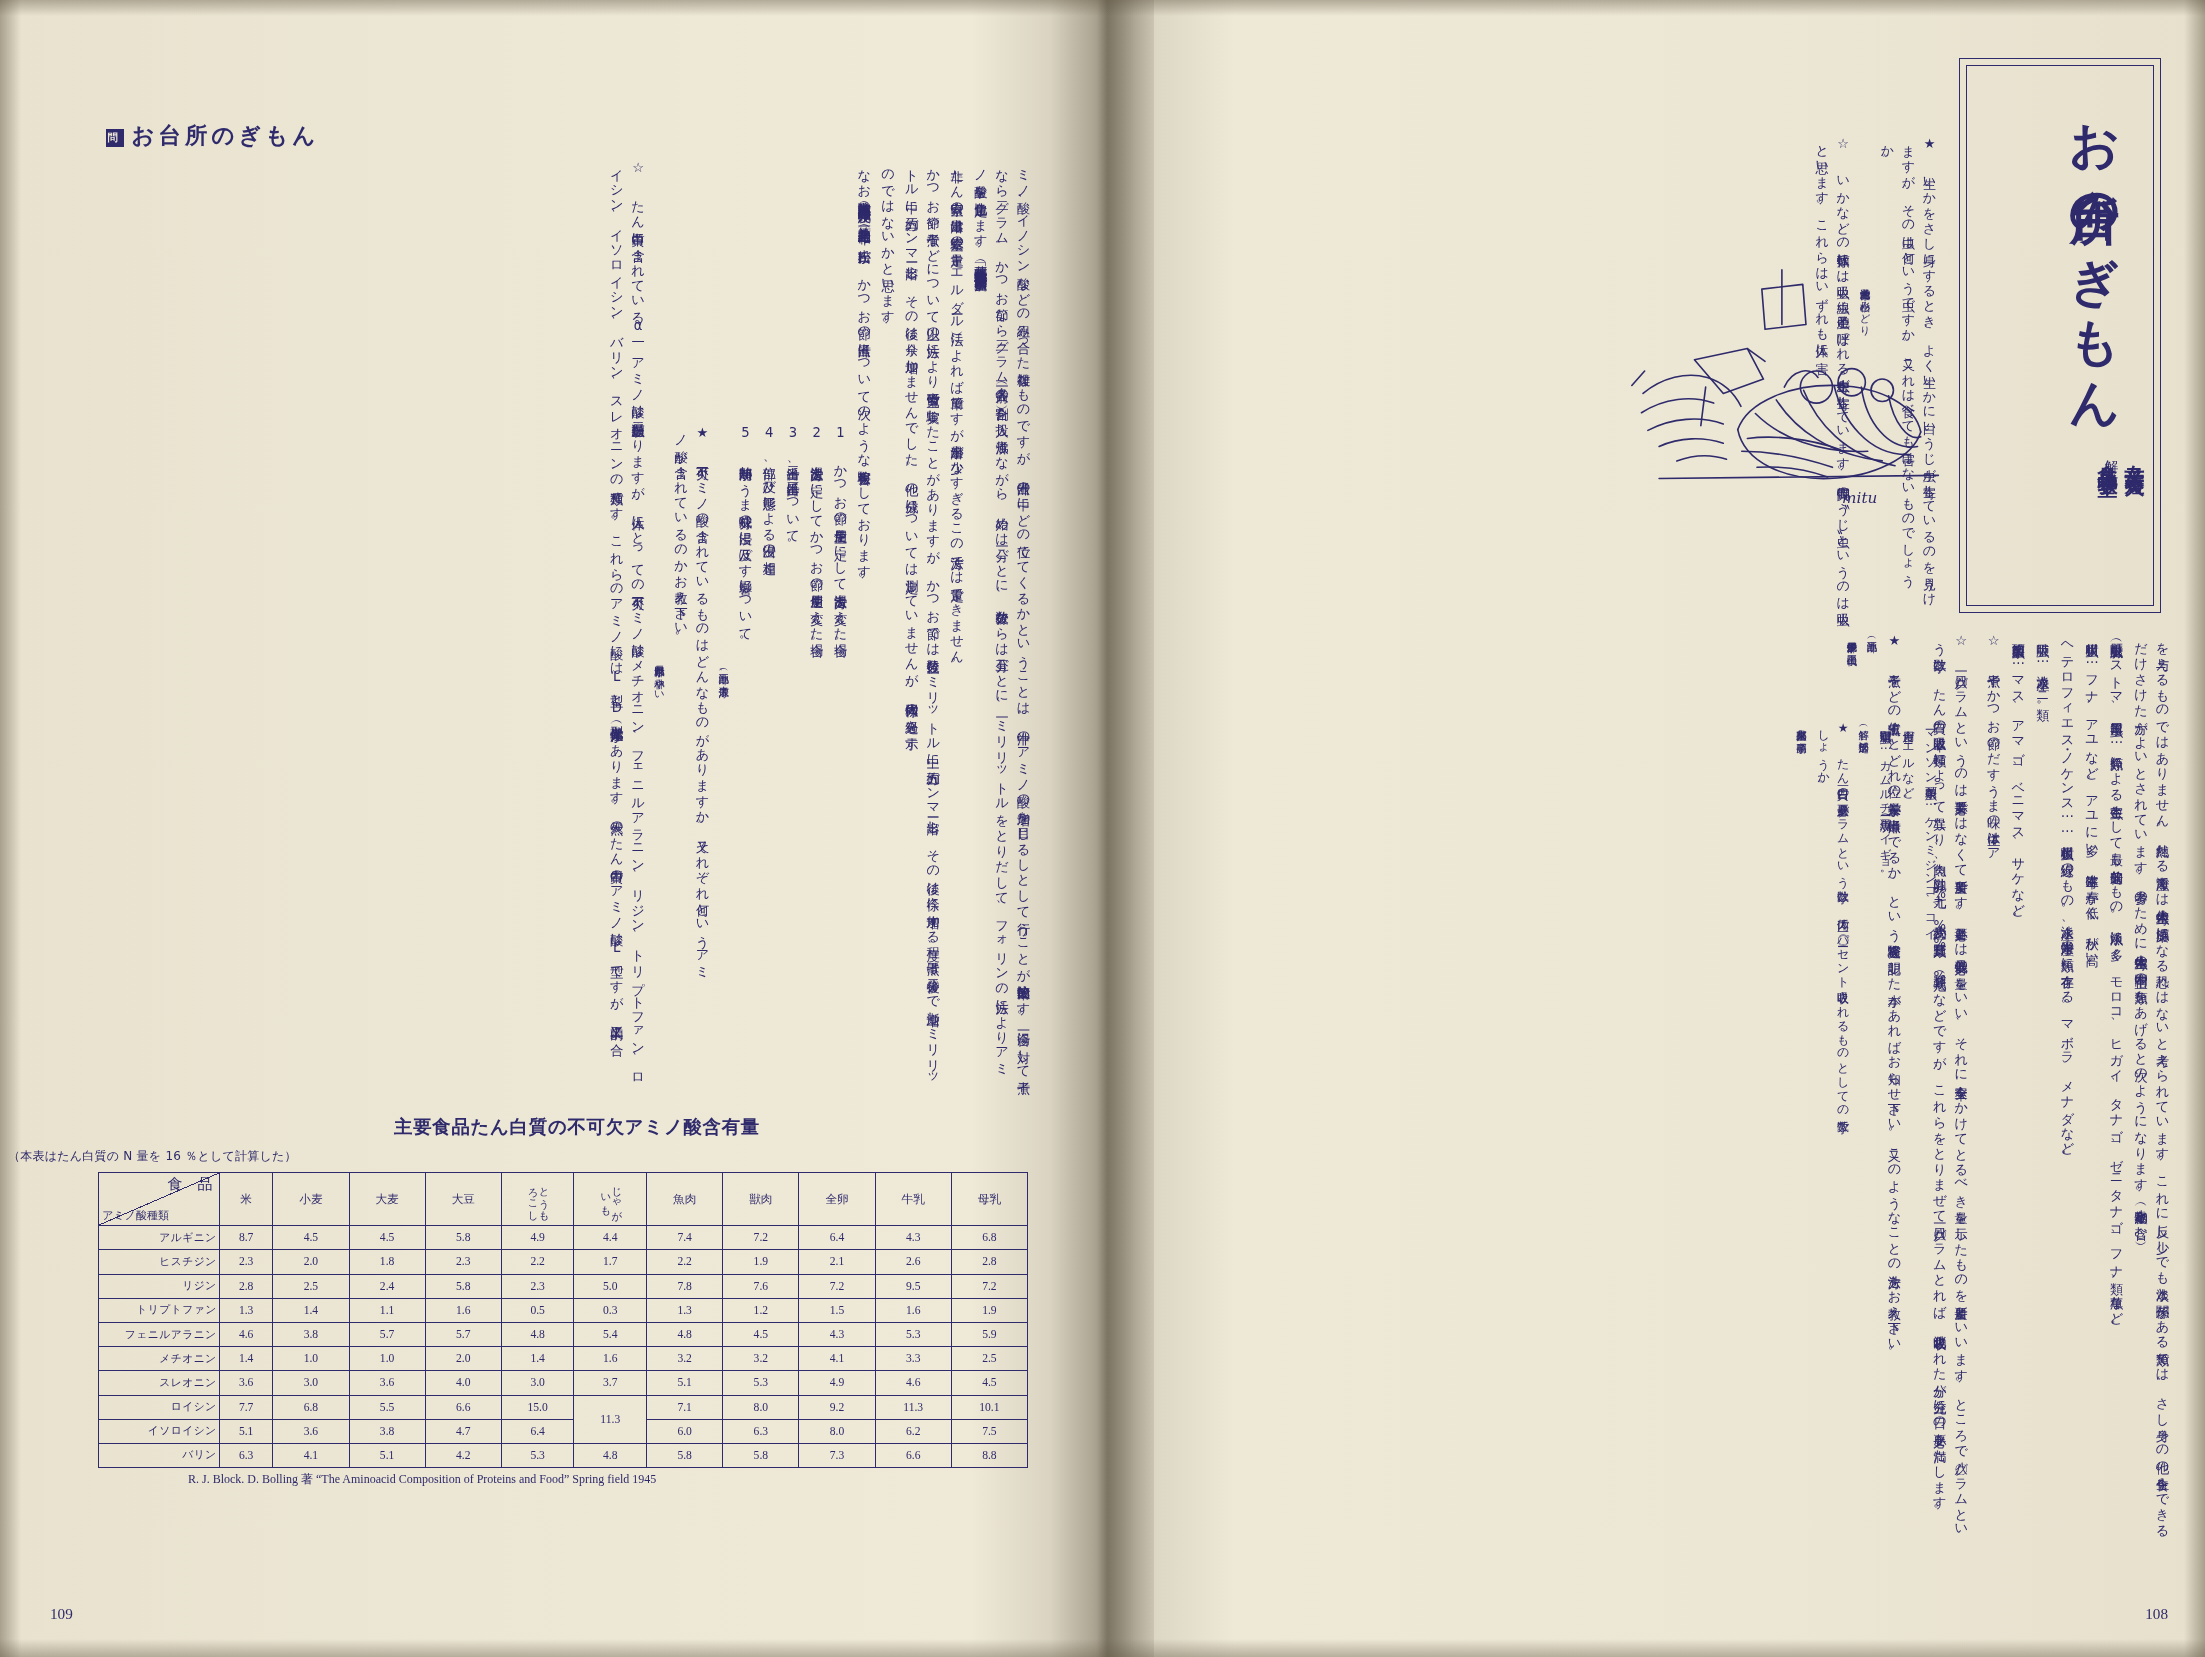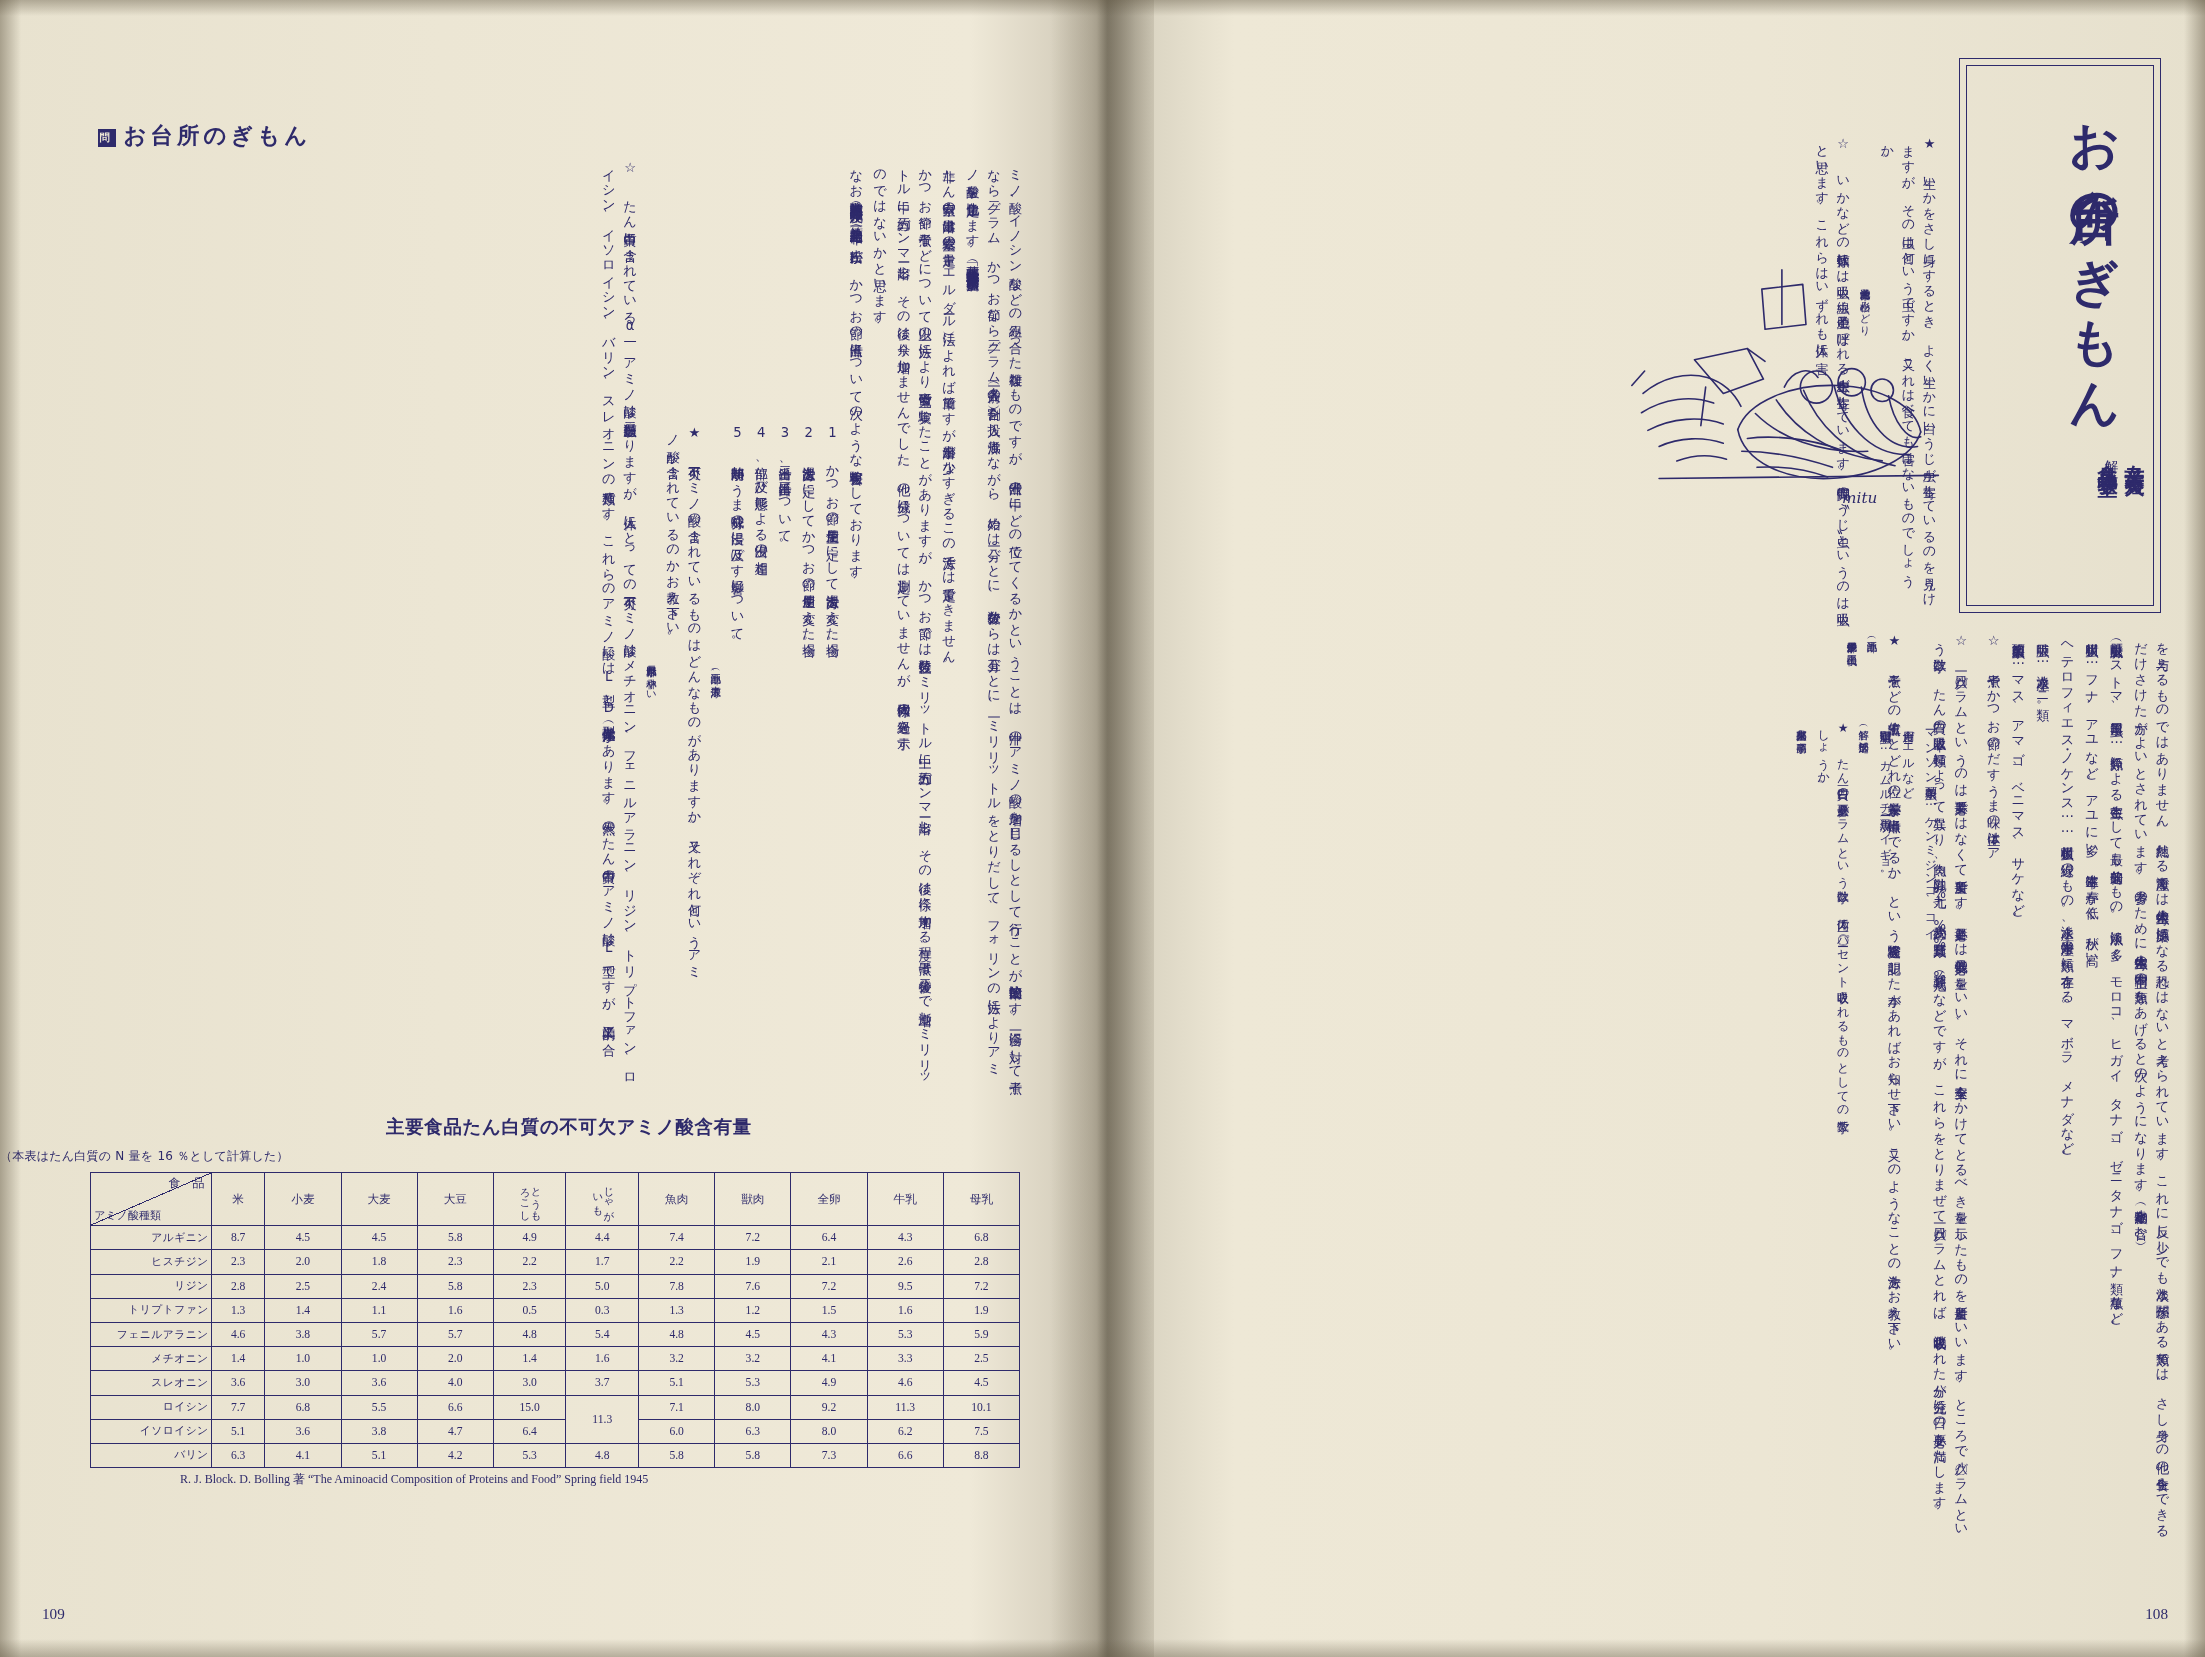--- a/index.html
+++ b/index.html
@@ -8,21 +8,21 @@
     background:#b9b4a8;
     font-family:"DejaVu Sans", sans-serif;
     overflow:hidden;
   }
   #spread{
     position:relative;width:2205px;height:1658px;
     background:linear-gradient(90deg,#e8e2cf 0%,#ece6d4 20%,#efe9d8 44%,#cfc8b6 49.5%,#bdb6a4 50.3%,#d8d2c0 51.5%,#eee8d6 56%,#ece6d4 80%,#e6e0cd 100%);
   }
   .page{position:absolute;top:0;height:1658px;overflow:hidden;}
   #page-right{left:1102px;width:1103px;}
-  #page-left{left:0;width:1102px;padding-left:36px;}
+  #page-left{left:8px;width:1102px;padding-left:36px;}
 
   
   #title-box{
     position:absolute;right:44px;top:58px;width:200px;height:553px;
     border:1.6px solid #2e2a6b;
   }
   #title-box .inner{
     position:absolute;left:5.6px;top:5.6px;right:5.6px;bottom:5.6px;border:0.8px solid #2e2a6b;
   }
   #title-vert{
@@ -105,21 +105,21 @@
     height:20px;
   }
   th.corner{width:120px;padding:0;position:relative;height:46px;}
   th.corner .d{
     position:absolute;left:0;top:0;width:100%;height:100%;
   }
   th.corner .d:after{
     content:"";position:absolute;left:0;top:0;width:100%;height:100%;
     background:linear-gradient(to bottom right, transparent calc(50% - 0.5px), #2e2a6b calc(50% - 0.5px), #2e2a6b calc(50% + 0.5px), transparent calc(50% + 0.5px));
   }
-  th.corner .t1{position:absolute;right:6.4px;top:2.4px;font-size:12px;}
+  th.corner .t1{position:absolute;right:6.4px;top:2.4px;font-size:15px;}
   th.corner .t2{position:absolute;left:3.2px;bottom:2.4px;font-size:11px;}
   td.rowhead{ text-align:right;padding-left:4px;font-size:10.8px;letter-spacing:0.04em;white-space:nowrap;}
   th.colhead{font-size:11.6px;height:46px;}
   th.colhead .vv{writing-mode:vertical-rl;text-orientation:upright;display:inline-block;line-height:1.05;font-size:10.4px;}
   #tbl-src{
     position:absolute;left:144px;top:1471px;font-size:12px;color:#2e2a6b;
     font-family:"Liberation Serif", serif;
     margin-left:36px;
   }
   .merge-cell{position:relative;}

